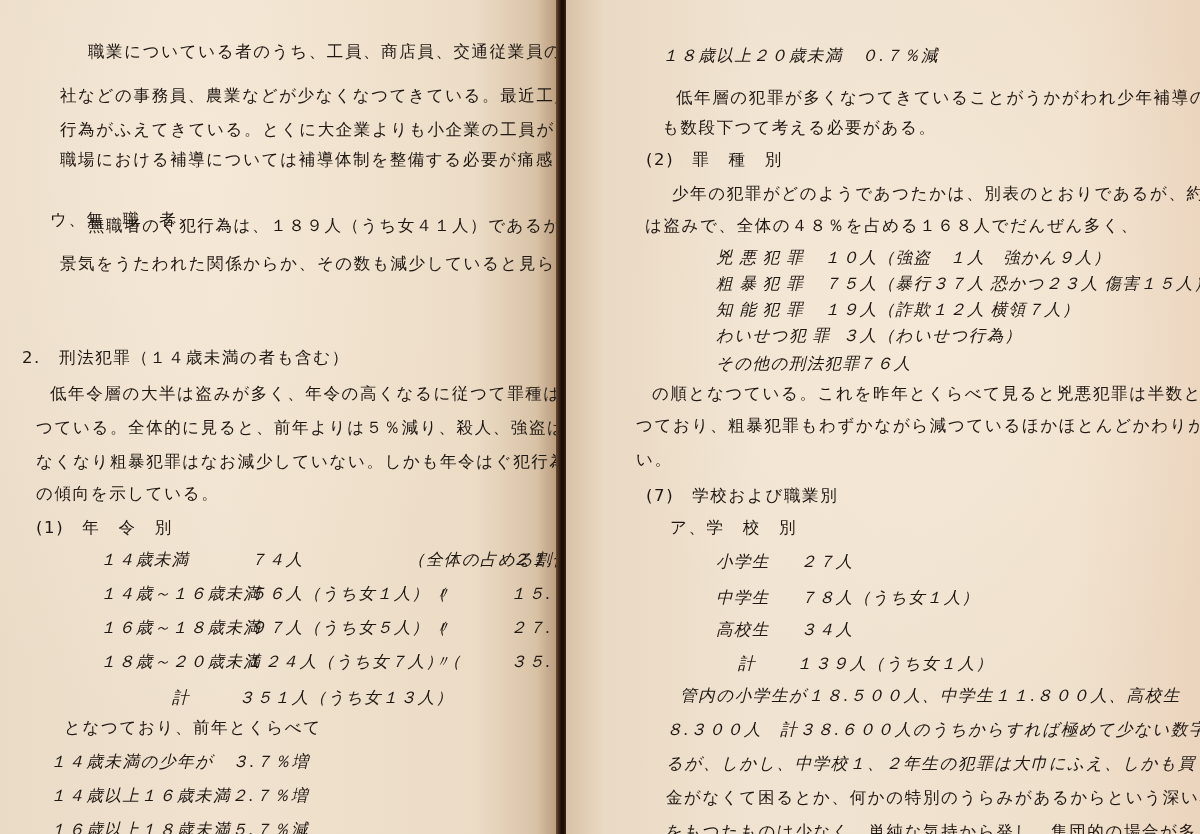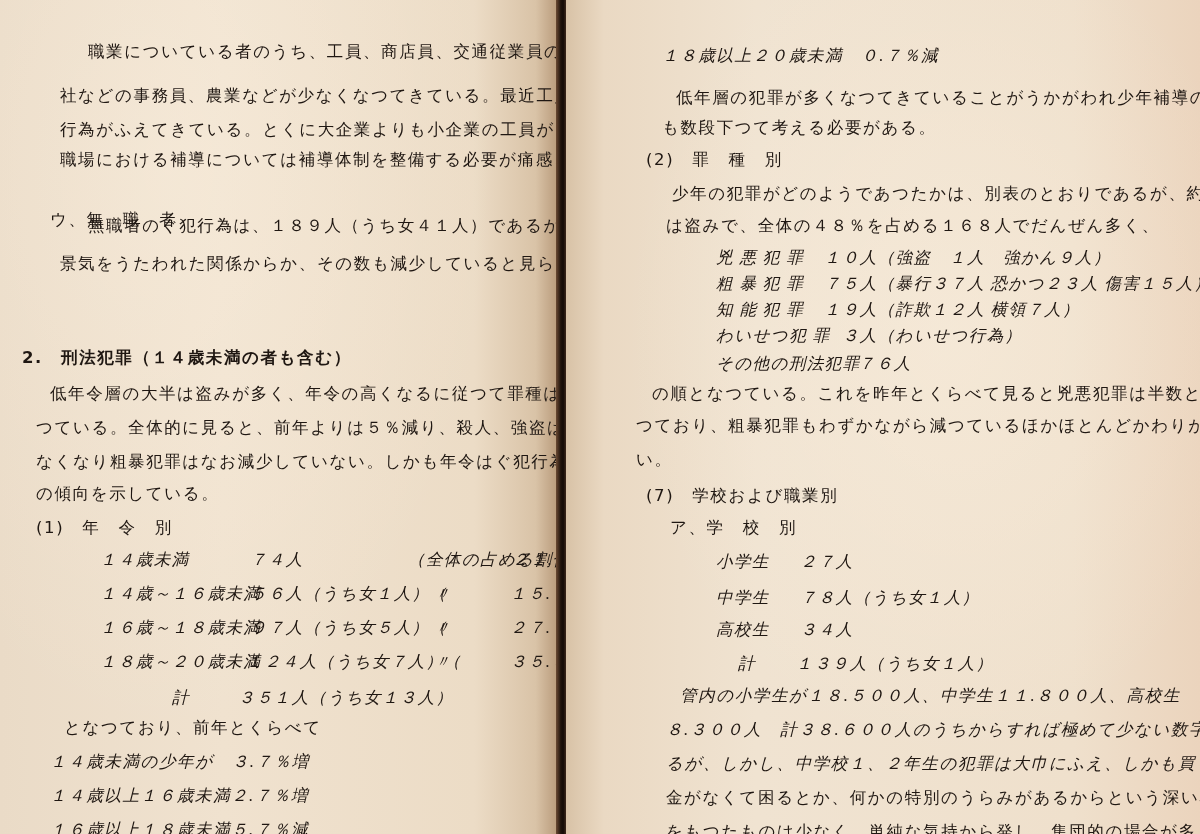--- a/index.html
+++ b/index.html
@@ -48,21 +48,21 @@
   <div class="page left">
     <div class="line" style="left:88px; top:42px;">職業についている者のうち、工員、商店員、交通従業員のふえ、会</div>
     <div class="line" style="left:60px; top:86px;">社などの事務員、農業などが少なくなつてきている。最近工員のぐ犯</div>
     <div class="line" style="left:60px; top:120px;">行為がふえてきている。とくに大企業よりも小企業の工員が多いが、</div>
     <div class="line" style="left:60px; top:150px;">職場における補導については補導体制を整備する必要が痛感される。</div>
 
     <div class="line" style="left:50px; top:186px;margin-top:24px;">ウ、無　職　者</div>
     <div class="line" style="left:88px; top:216px;">無職者のぐ犯行為は、１８９人（うち女４１人）であるが昨年は好</div>
     <div class="line" style="left:60px; top:254px;">景気をうたわれた関係からか、その数も減少していると見られ、ぐ</div>
 
-    <div class="line" style="left:22px; top:348px;font-weight:bold;">2.　刑法犯罪（１４歳未満の者も含む）</div>
+    <div class="line" style="left:22px; top:348px;">2.　刑法犯罪（１４歳未満の者も含む）</div>
     <div class="line" style="left:50px; top:384px;">低年令層の大半は盗みが多く、年令の高くなるに従つて罪種は巾広くな</div>
     <div class="line" style="left:36px; top:418px;">つている。全体的に見ると、前年よりは５％減り、殺人、強盗はほとんど</div>
     <div class="line" style="left:36px; top:452px;">なくなり粗暴犯罪はなお減少していない。しかも年令はぐ犯行為同様低下</div>
     <div class="line" style="left:36px; top:484px;">の傾向を示している。</div>
 
     <div class="line" style="left:36px; top:518px;">(1)　年　令　別</div>
 
     <div>
       <div class="row num" style="left:100px; top:550px;">
         <span class="cell" style="left:0;">１４歳未満</span>
@@ -102,21 +102,21 @@
 
   <div class="spine"></div>
 
   <div class="page right">
     <div class="line num" style="left:96px; top:46px;">１８歳以上２０歳未満　０.７％減</div>
     <div class="line" style="left:110px; top:88px;">低年層の犯罪が多くなつてきていることがうかがわれ少年補導の対象</div>
     <div class="line" style="left:96px; top:118px;">も数段下つて考える必要がある。</div>
 
     <div class="line" style="left:80px; top:150px;">(2)　罪　種　別</div>
     <div class="line" style="left:106px; top:184px;">少年の犯罪がどのようであつたかは、別表のとおりであるが、約半数</div>
-    <div class="line" style="left:100px; top:216px;">は盗みで、全体の４８％を占める１６８人でだんぜん多く、</div>
+    <div class="line" style="left:79px; top:216px;">は盗みで、全体の４８％を占める１６８人でだんぜん多く、</div>
 
     <div>
       <div class="row num" style="left:150px; top:248px;">
         <span class="cell" style="left:0;">兇 悪 犯 罪</span>
         <span class="cell" style="left:108px;">１０人（強盗　１人　強かん９人）</span>
       </div>
       <div class="row num" style="left:150px; top:274px;">
         <span class="cell" style="left:0;">粗 暴 犯 罪</span>
         <span class="cell" style="left:108px;">７５人（暴行３７人 恐かつ２３人 傷害１５人）</span>
       </div>

